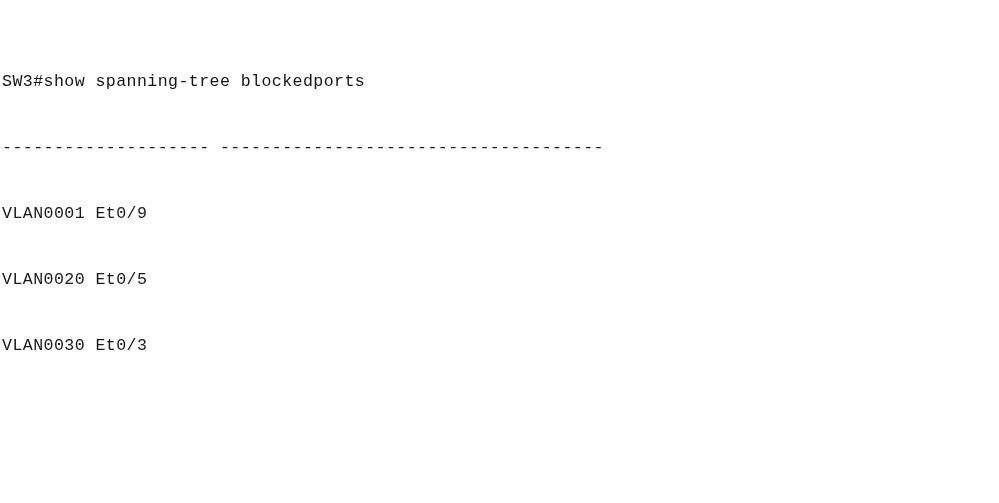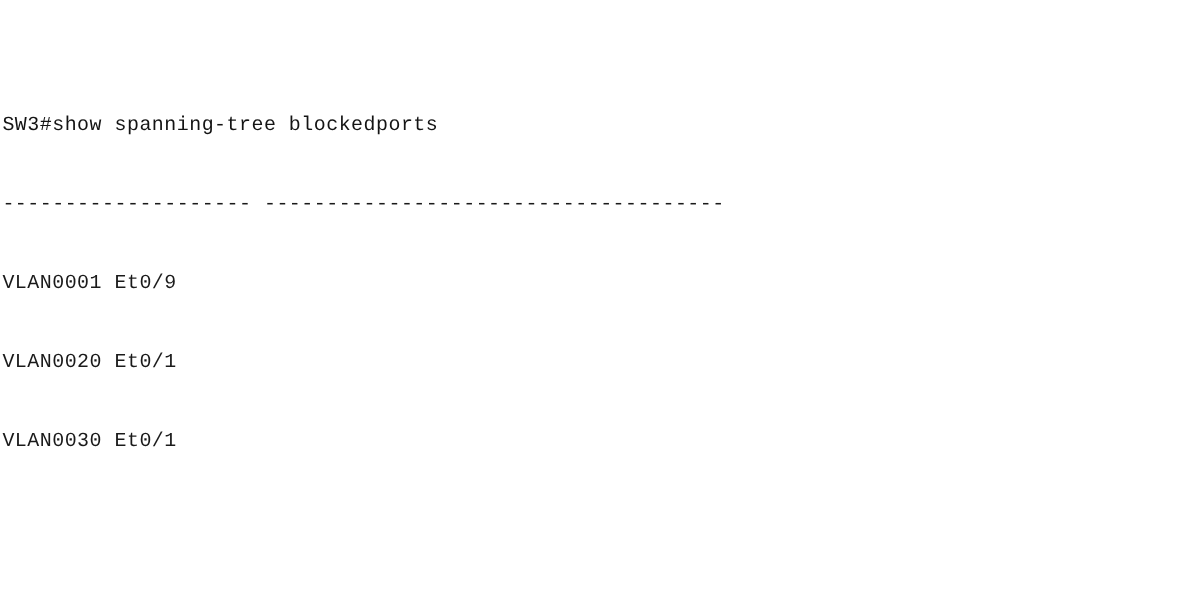--- a/index.html
+++ b/index.html
@@ -27,36 +27,35 @@
     -webkit-font-smoothing: antialiased;
   }
   .line {
     display: block;
     height: 22px;
     white-space: pre;
     font-family: "Liberation Mono", "DejaVu Sans Mono", monospace;
   }
   .prompt-line {
     color: #141414;
-    margin-top: 22px;
   }
   .rule-line {
     color: #1a1a1a;
   }
 </style>
 </head>
 <body>
 
 <div id="terminal">
 
   <span class="line prompt-line">SW3#show spanning-tree blockedports</span>
   <span class="line rule-line">-------------------- -------------------------------------</span>
   <span class="line">VLAN0001 Et0/9</span>
-  <span class="line">VLAN0020 Et0/1</span>
-  <span class="line">VLAN0030 Et0/1</span>
+  <span class="line">VLAN0020 Et0/5</span>
+  <span class="line">VLAN0030 Et0/3</span>
   
   
   
   
   
   
   
   
   
   

